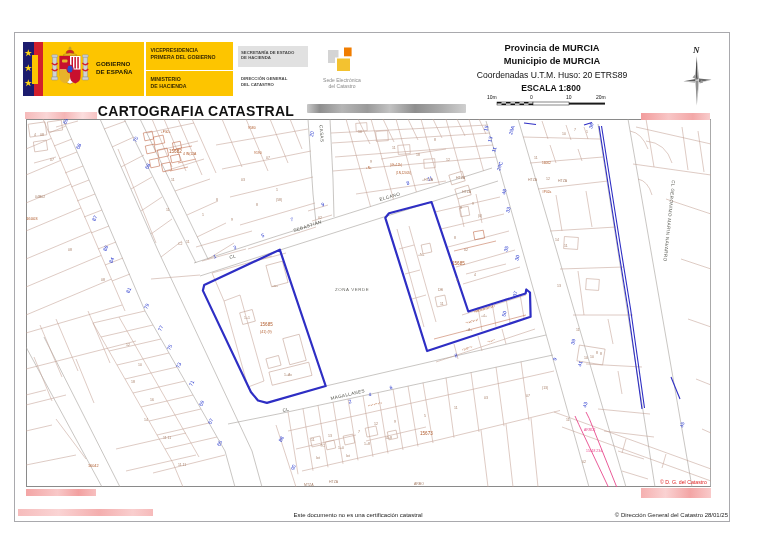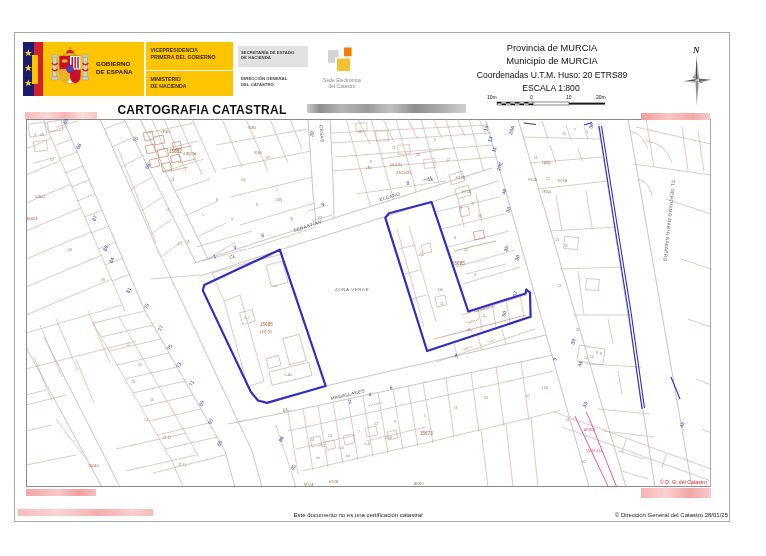--- a/index.html
+++ b/index.html
@@ -68,24 +68,24 @@
 <div class="t" style="left:241px;top:76px;font-size:4.3px;font-weight:bold;color:#4a4a4a;line-height:5.8px;">DIRECCIÓN GENERAL<br>DEL CATASTRO</div>
 
 <svg class="abs" style="left:326px;top:45px;" width="30" height="30" viewBox="0 0 30 30">
 <rect x="2" y="5" width="10.5" height="13" fill="#d4d4d4"></rect>
 <rect x="9" y="12.5" width="5" height="6" fill="#fff"></rect>
 <rect x="11" y="13.5" width="13" height="12.5" fill="#f3c230"></rect>
 <rect x="18" y="2.5" width="7.6" height="8.8" fill="#f07d00"></rect>
 </svg>
 <div class="t" style="left:342px;top:77px;font-size:5px;color:#8a8a8a;line-height:6.4px;text-align:center;transform:translateX(-50%);">Sede Electrónica<br>del Catastro</div>
 
-<div class="t" style="left:552px;top:42.5px;transform:translateX(-50%);font-size:9.3px;font-weight:normal;color:#111;">Provincia de MURCIA</div>
-<div class="t" style="left:552px;top:55.5px;transform:translateX(-50%);font-size:9.3px;font-weight:normal;color:#111;">Municipio de MURCIA</div>
+<div class="t" style="left:552px;top:42.5px;transform:translateX(-50%);font-size:9.3px;font-weight:bold;color:#111;">Provincia de MURCIA</div>
+<div class="t" style="left:552px;top:55.5px;transform:translateX(-50%);font-size:9.3px;font-weight:bold;color:#111;">Municipio de MURCIA</div>
 <div class="t" style="left:552px;top:69.5px;transform:translateX(-50%);font-size:8.6px;color:#111;">Coordenadas U.T.M. Huso: 20 ETRS89</div>
-<div class="t" style="left:551px;top:82.5px;transform:translateX(-50%);font-size:8.6px;color:#111;">ESCALA 1:800</div>
+<div class="t" style="left:551px;top:82.5px;transform:translateX(-50%);font-size:8.6px;color:#111;font-weight:bold;">ESCALA 1:800</div>
 
 <svg class="abs" style="left:484px;top:94px;" width="130" height="14" viewBox="0 0 130 14">
 <g font-size="5" fill="#111" font-family="Liberation Sans,sans-serif">
 <text x="3" y="5">10m</text>
       <text x="46" y="5">0</text>
       <text x="82" y="5">10</text>
       <text x="112" y="5">20m</text>
 </g>
 <g>
 <rect x="13" y="8" width="36" height="3" fill="#fff" stroke="#111" stroke-width="0.5"></rect>
@@ -113,21 +113,21 @@
 <path d="M16.8 63.5 L18.6 38.5 L19.4 39 Z" fill="#c9c9c9"></path>
 <path d="M3.5 39.3 L15.4 36.9 L15.4 39.6 Z" fill="#5a5a5a"></path>
 <path d="M3.5 39.3 L15.4 39.6 L15.4 41 Z" fill="#bdbdbd"></path>
 <path d="M31.5 37.8 L18.9 36.6 L18.9 40.2 Z" fill="#6a6a6a"></path>
 <path d="M31.5 37.8 L18.9 40.2 L20 41 Z" fill="#c2c2c2"></path>
 <path d="M15 32.5 L16.9 37.6 L12.5 35.5 Z" fill="#9a9a9a"></path>
 <path d="M19.5 41.5 L21.8 37.8 L23.2 40.6 Z" fill="#9a9a9a"></path>
 </g>
 </svg>
 
-<div class="t" style="left:202px;top:102.5px;transform:translateX(-50%);font-size:12px;font-weight:bold;letter-spacing:0.3px;color:#111;text-align:center;">CARTOGRAFIA CATASTRAL</div>
+<div class="t" style="left:196px;top:102.5px;transform:translateX(-50%);font-size:14px;font-weight:bold;letter-spacing:0.3px;color:#111;text-align:center;">CARTOGRAFIA CATASTRAL</div>
 
 <div class="abs" style="left:26px;top:118.5px;width:685px;height:368.5px;border-top:1px solid #8a8a8a;border-left:1px solid #8a8a8a;border-right:1px solid #aaa;border-bottom:1px solid #8a8a8a;box-sizing:border-box;"></div>
 
 <svg id="map" class="abs" style="left:26px;top:118.5px;" width="685" height="368" viewBox="0 0 685 368">
 <style>
 .p{stroke:#c2a092;stroke-width:0.55;fill:none;}
 .s{stroke:#a5a09a;stroke-width:0.6;fill:none;}
 .b{stroke:#2e2ec4;stroke-width:2.2;fill:none;stroke-linejoin:round;}
 .bl{stroke:#2e2ec4;stroke-width:1.1;fill:none;}
 .bn{fill:#2233cc;font-size:5px;font-family:"Liberation Sans",sans-serif;}

